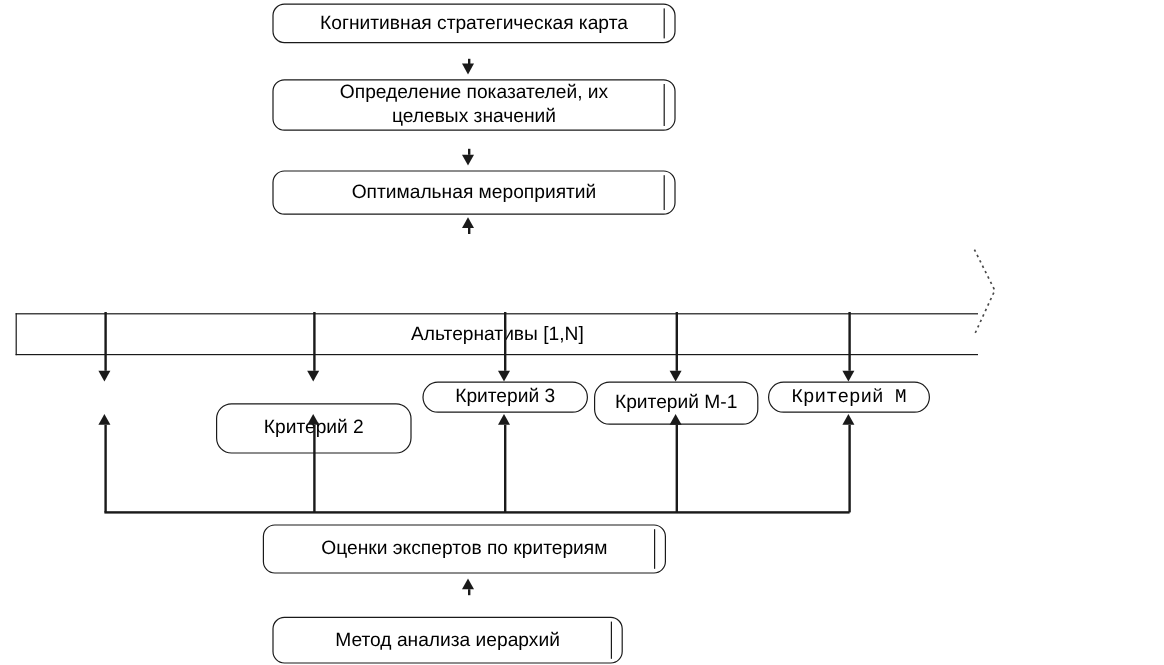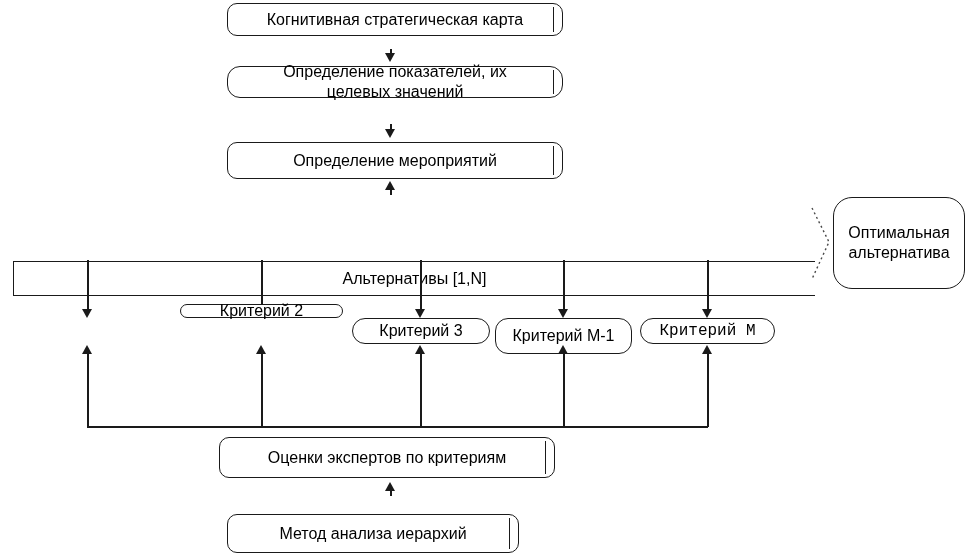--- a/index.html
+++ b/index.html
@@ -60,62 +60,58 @@
 <div id="canvas">
 
   <div class="node rounded" style="left:227px; top:3px;  width:336px; height:33px;">
     <span class="label">Когнитивная стратегическая карта</span>
     <span class="innerline"></span>
   </div>
 
   <div class="vline" style="left:390px; top:49px; height:5px;"></div>
   <div class="tri-down" style="left:385px; top:53px;"></div>
 
-  <div class="node rounded" style="left:227px; top:66px; width:336px; height:32px;border-radius:13px;">
+  <div class="node rounded" style="left:227px; top:66px; width:336px; height:43px;">
     <span class="label">Определение показателей, их
 целевых значений</span>
     <span class="innerline"></span>
   </div>
 
   <div class="vline" style="left:390px; top:124px; height:5px;"></div>
   <div class="tri-down" style="left:385px; top:129px;"></div>
 
   <div class="node rounded" style="left:227px; top:142px; width:336px; height:37px;">
-    <span class="label">Определение мероприятий</span>
+    <span class="label">Оптимальная мероприятий</span>
     <span class="innerline"></span>
   </div>
 
   <div class="tri-up" style="left:385px; top:181px;"></div>
   <div class="vline" style="left:390px; top:190px; height:5px;"></div>
 
   <div class="node wide-open-right" style="left:13px; top:225px; width:802px; height:35px;">
     <span class="label">Альтернативы [1,N]</span>
   </div>
 
   <svg class="chevron" width="30" height="88" viewBox="0 0 30 88">
     <polyline points="6,9 23,43 6,80" fill="none" stroke="#4a4a4a" stroke-width="1.4" stroke-dasharray="2 3"></polyline>
   </svg>
 
-  <div class="node biground" style="left:833px; top:197px; width:132px; height:92px;">
-    <span class="label">Оптимальная
-альтернатива</span>
-  </div>
 
   <div class="vline" style="left:87px;  top:260px; height:49px;"></div>
   <div class="tri-down" style="left:82px;  top:309px;"></div>
   <div class="vline" style="left:261px; top:260px; height:49px;"></div>
   <div class="tri-down" style="left:256px; top:309px;"></div>
   <div class="vline" style="left:420px; top:260px; height:49px;"></div>
   <div class="tri-down" style="left:415px; top:309px;"></div>
   <div class="vline" style="left:563px; top:260px; height:49px;"></div>
   <div class="tri-down" style="left:558px; top:309px;"></div>
   <div class="vline" style="left:707px; top:260px; height:49px;"></div>
   <div class="tri-down" style="left:702px; top:309px;"></div>
 
-  <div class="node pill" style="left:180px; top:304px; width:163px; height:14px;justify-content:center;">
+  <div class="node pill" style="left:180px; top:336px; width:163px; height:42px;justify-content:center;">
     <span class="label">Критерий 2</span>
   </div>
   <div class="node pill" style="left:352px; top:318px; width:138px; height:26px;">
     <span class="label">Критерий 3</span>
   </div>
   <div class="node pill" style="left:495px; top:318px; width:137px; height:36px;">
     <span class="label">Критерий М-1</span>
   </div>
   <div class="node pill" style="left:640px; top:318px; width:135px; height:26px;font-family:Liberation Mono, monospace;">
     <span class="label">Критерий М</span>

